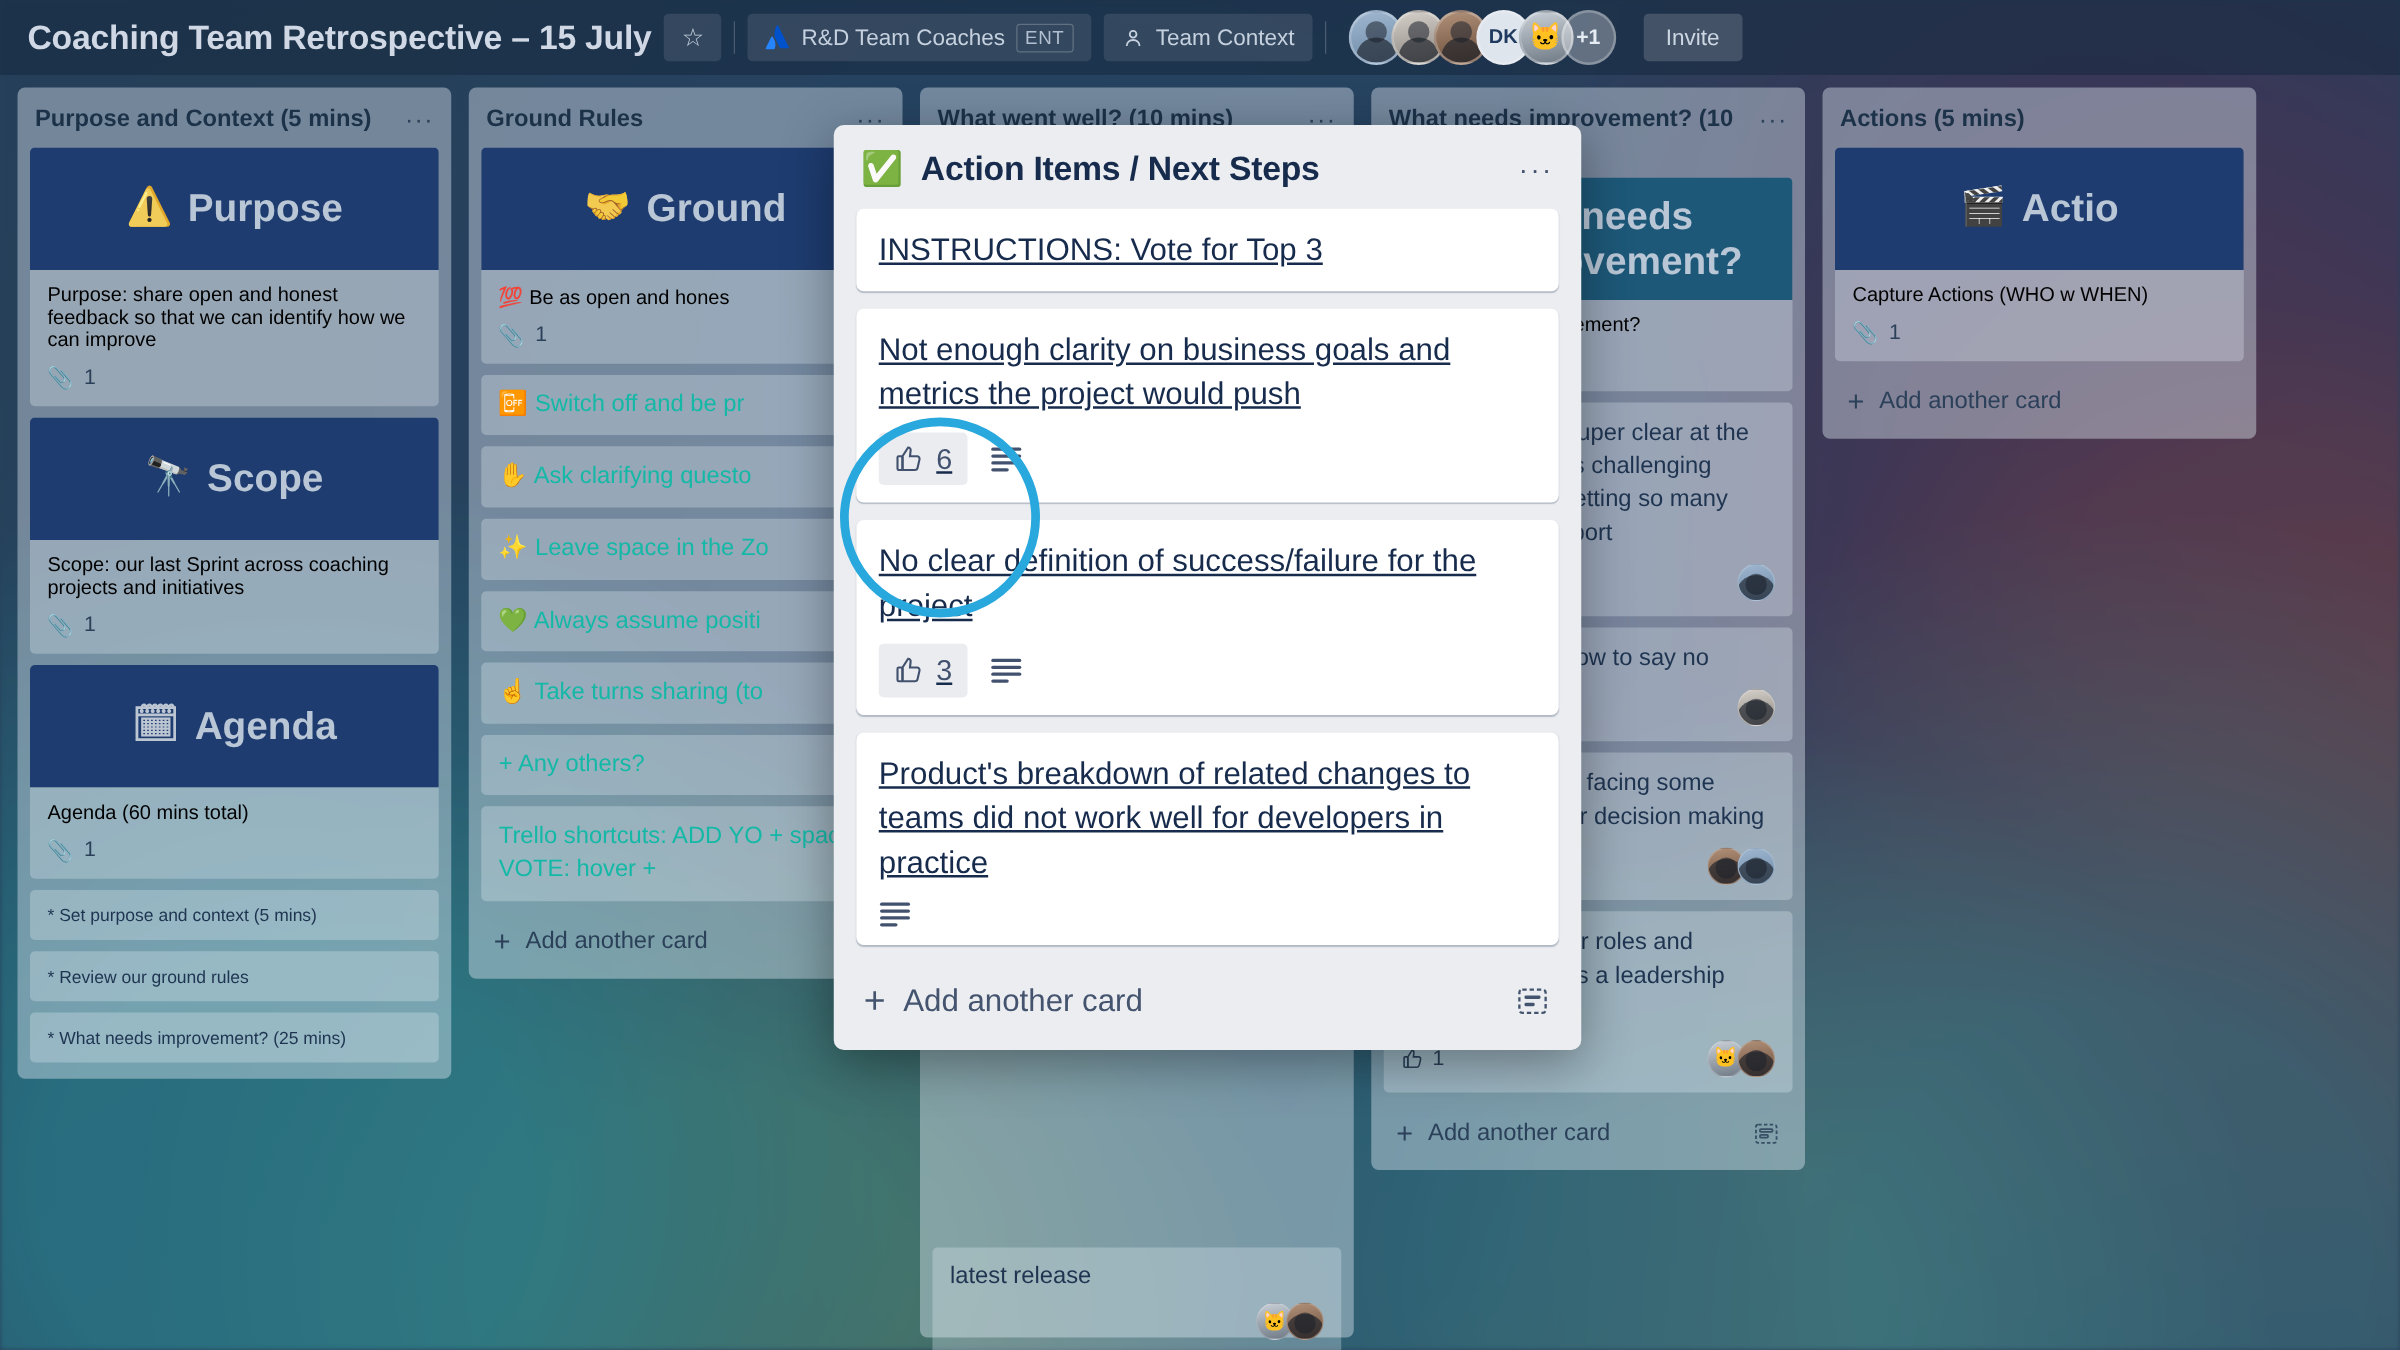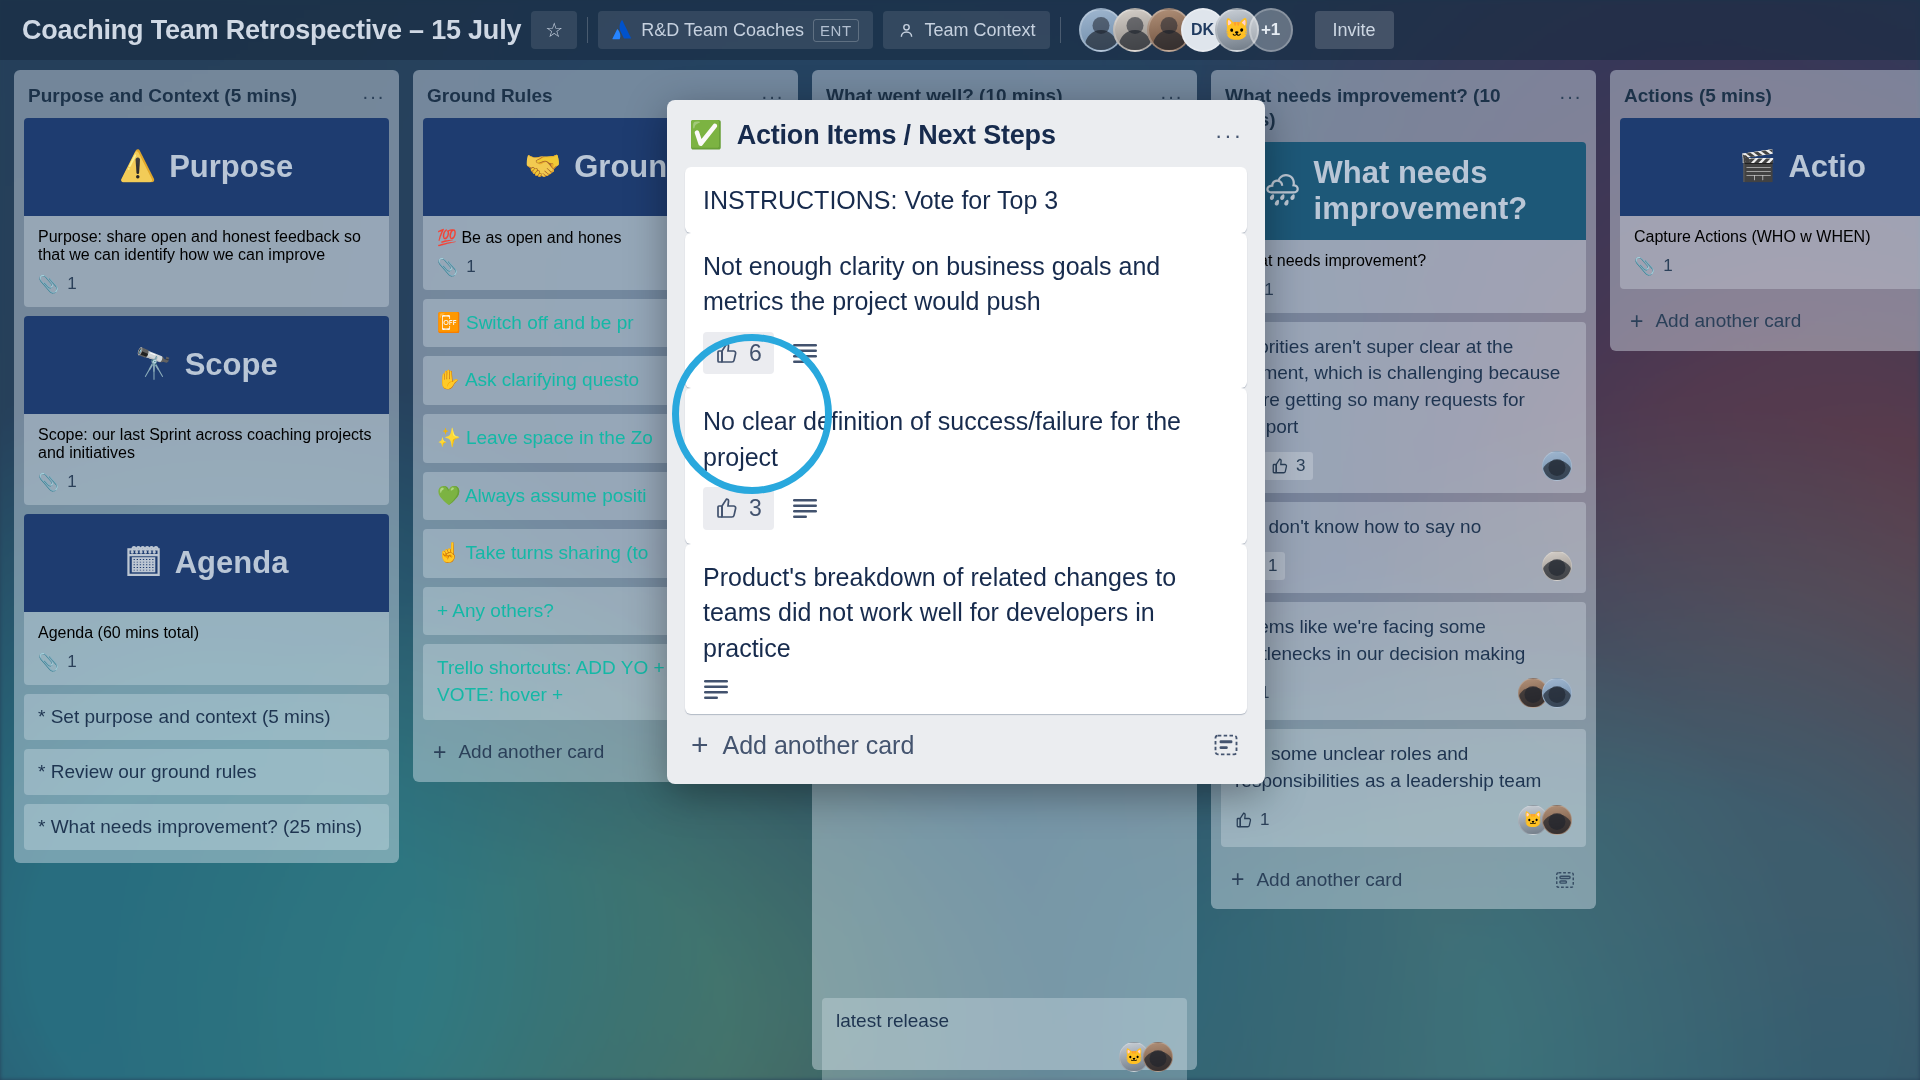--- a/index.html
+++ b/index.html
@@ -85,21 +85,21 @@
   }
 
   
   #board {
     position: absolute; top: 60px; left: 0; right: 0; bottom: 0;
     display: flex; align-items: flex-start; gap: 14px;
     padding: 10px 0 0 14px;
     z-index: 2;
   }
   .list {
-    width: 385px; flex: none;
+    width: 347px; flex: none;
     background: rgba(225,233,242,.42);
     border-radius: 6px; padding: 8px 10px 4px;
     max-height: 1000px;
   }
   .list-head {
     display: flex; align-items: flex-start; justify-content: space-between;
     padding: 6px 4px 10px; gap: 8px;
   }
   .list-title {
     font-size: 19px; font-weight: bold; color: #1c3249; line-height: 1.25;
@@ -152,21 +152,21 @@
   .rule-row {
     background: rgba(230,237,245,.30);
     border-radius: 4px; padding: 11px 14px; margin-bottom: 9px;
     font-size: 19px; color: #14b8a6; line-height: 1.4;
     white-space: nowrap; overflow: hidden;
   }
   .rule-row.wrap { white-space: normal; }
   .agenda-row {
     background: rgba(230,237,245,.30);
     border-radius: 4px; padding: 12px 14px; margin-bottom: 9px;
-    font-size: 19px; color: #1e3450;
+    font-size: 14px; color: #1e3450;
   }
 
   
   #modal {
     position: absolute; left: 667px; top: 100px; width: 598px;
     background: #ebedf0; border-radius: 8px;
     box-shadow: 0 10px 40px rgba(0,0,0,.35);
     padding: 16px 18px 10px;
     z-index: 5;
   }
@@ -176,22 +176,22 @@
   }
   #modal-title {
     font-size: 27px; font-weight: bold; color: #172b4d; letter-spacing: -.2px;
   }
   #modal-emoji { font-size: 27px; line-height: 1; }
   #modal-dots { margin-left: auto; color: #44546f; font-size: 22px; letter-spacing: 2px; }
   .mcard {
     background: #fff; border-radius: 6px;
     box-shadow: 0 1px 1px rgba(9,30,66,.25);
     padding: 16px 18px 14px;
-    margin-bottom: 0;
-    color: #172b4d; font-size: 25px; line-height: 1.42;
+    margin-bottom: 14px;
+    color: #172b4d; font-size: 25px; line-height: 1.42; text-decoration: underline;
   }
   .mcard-meta { display: flex; align-items: center; gap: 18px; margin-top: 12px; }
   .mvote {
     display: inline-flex; align-items: center; gap: 10px;
     background: #ebecf0; border-radius: 4px; padding: 5px 12px;
     font-size: 23px; color: #42526e;
   }
   .desc-icon { display: block; }
   #modal-add {
     display: flex; align-items: center; gap: 14px;

